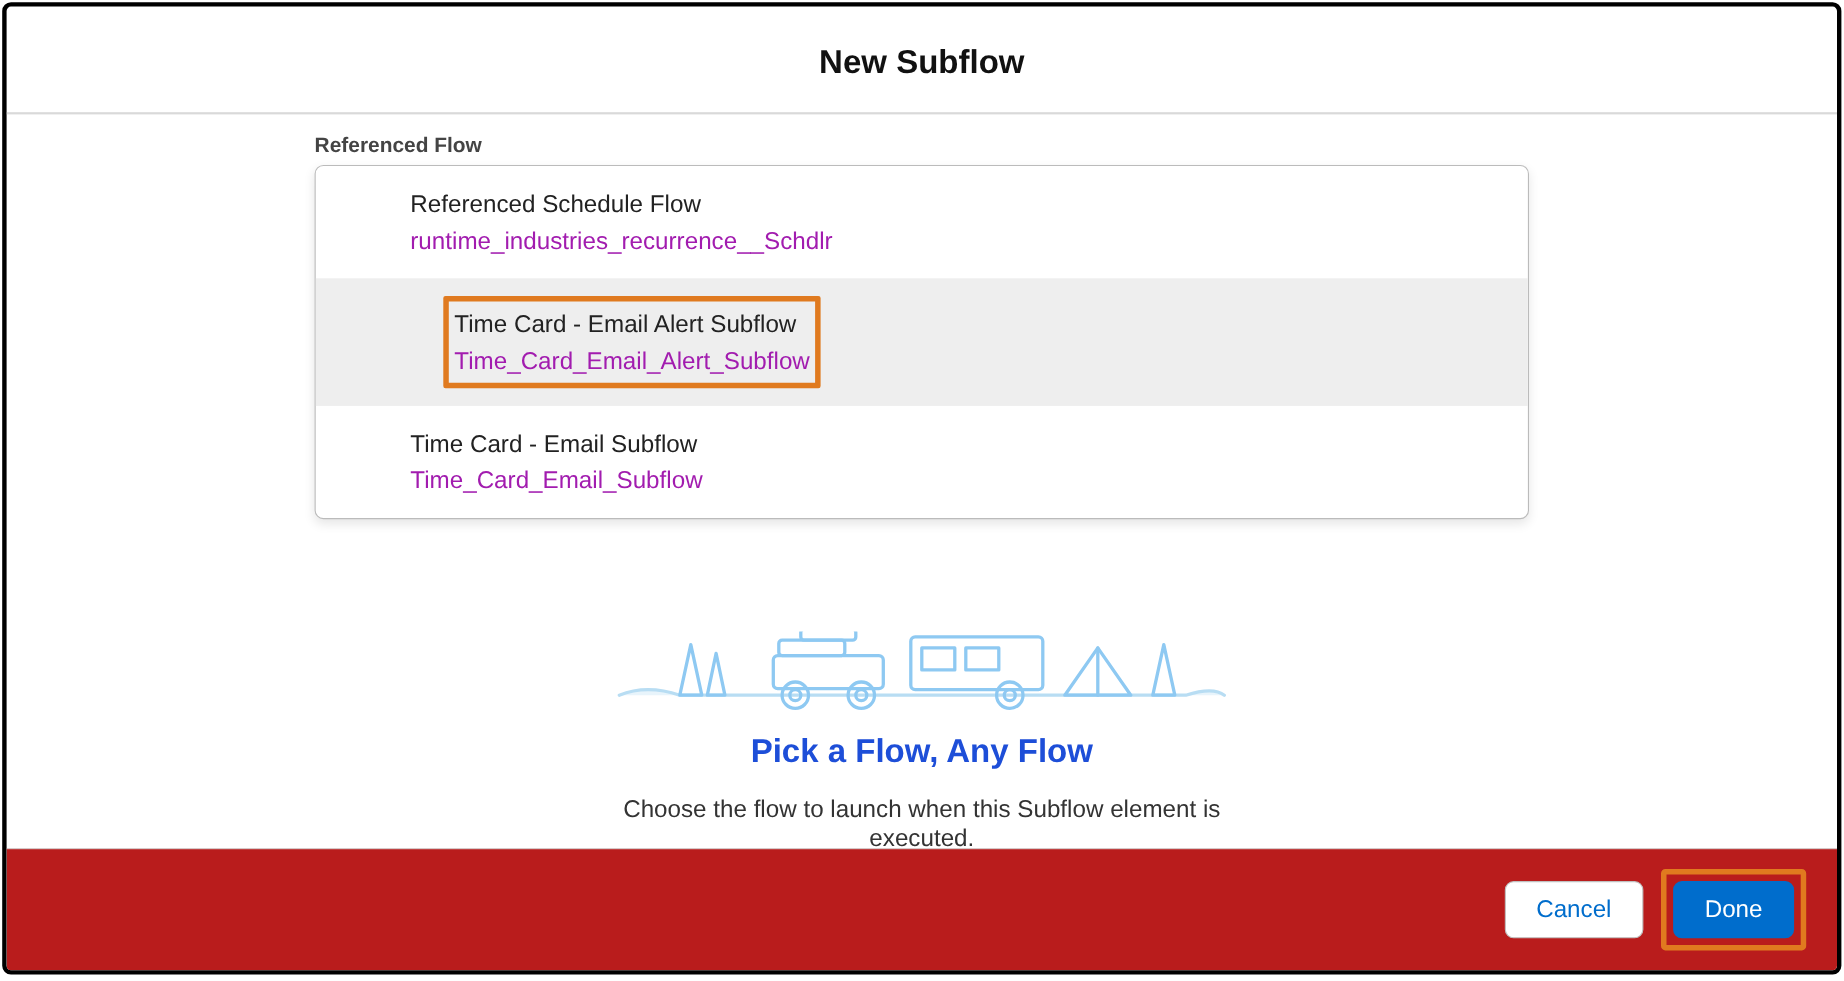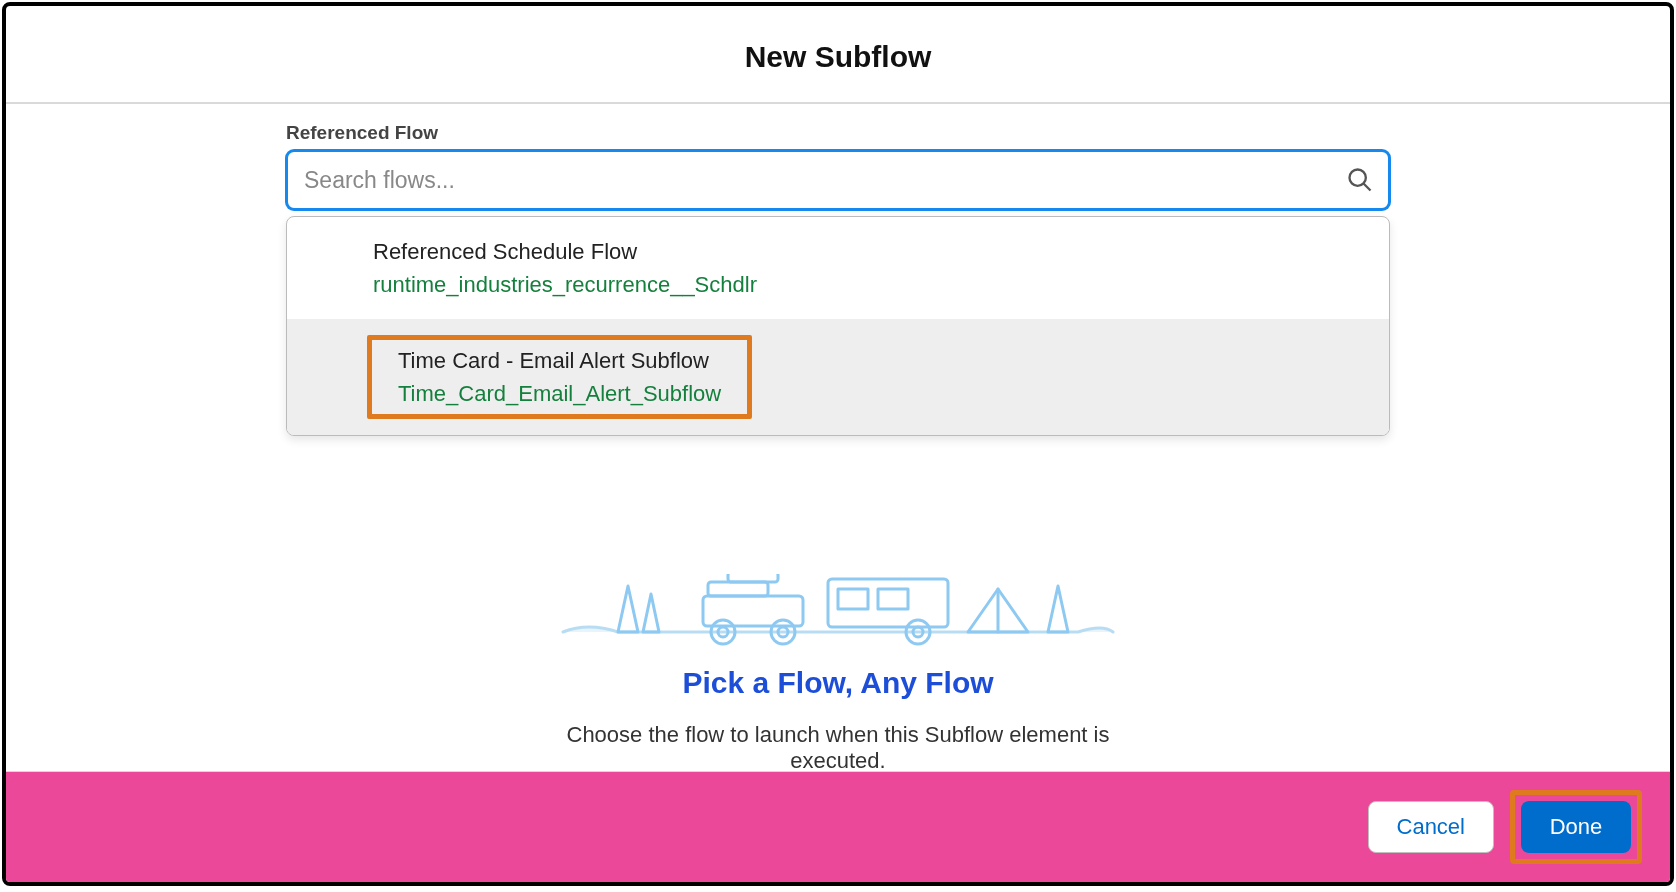--- a/index.html
+++ b/index.html
@@ -90,30 +90,31 @@
   .dropdown-item.highlighted {
     background: #eeeeee;
   }
   .item-inner {
     display: inline-block;
     padding: 2px 6px;
   }
   .item-inner.boxed {
     border: 5px solid #e07a1f;
     border-radius: 2px;
-    padding: 4px 26px;
+    padding: 4px 5px;
+    margin-left: 36px;
   }
   .item-label {
     font-size: 22px;
     color: #222;
     line-height: 1.5;
   }
   .item-api {
     font-size: 22px;
-    color: #15803d;
+    color: #a21caf;
     line-height: 1.5;
   }
   .illustration-wrap {
     position: absolute;
     top: 470px;
     left: 50%;
     transform: translateX(-50%);
     z-index: 1;
     text-align: center;
     width: 600px;
@@ -123,21 +124,21 @@
     font-weight: 600;
     color: #1d4ed8;
     margin-top: 8px;
   }
   .empty-sub {
     font-size: 22px;
     color: #333;
     margin-top: 22px;
   }
   .footer {
-    background: #ec4899;
+    background: #b91c1c;
     border-top: 1px solid #d9d9d9;
     padding: 18px 28px 18px 24px;
     display: flex;
     justify-content: flex-end;
     gap: 16px;
     align-items: center;
     margin-top: 18px;
   }
   .btn {
     height: 52px;
@@ -174,43 +175,40 @@
 <body>
 
 <div class="modal">
   <div class="header">
     <h1>New Subflow</h1>
   </div>
 
   <div class="body">
     <div class="field-label">Referenced Flow</div>
 
-    <div class="search-wrap">
-      <input class="search-input" type="text" placeholder="Search flows..." style="">
-      <span class="search-icon">
-        <svg viewBox="0 0 24 24" fill="none" stroke="currentColor" stroke-width="2">
-          <circle cx="10" cy="10" r="7"></circle>
-          <line x1="21" y1="21" x2="15" y2="15"></line>
-        </svg>
-      </span>
-    </div>
 
     <div class="dropdown">
       <div class="dropdown-item">
         <div class="item-inner">
           <div class="item-label">Referenced Schedule Flow</div>
           <div class="item-api">runtime_industries_recurrence__Schdlr</div>
         </div>
       </div>
       <div class="dropdown-item highlighted">
         <div class="item-inner boxed">
           <div class="item-label">Time Card - Email Alert Subflow</div>
           <div class="item-api">Time_Card_Email_Alert_Subflow</div>
         </div>
       </div>
+      <div class="dropdown-item">
+        <div class="item-inner">
+          <div class="item-label">Time Card - Email Subflow</div>
+          <div class="item-api">Time_Card_Email_Subflow</div>
+        </div>
+      </div>
     </div>
 
     <div class="illustration-wrap">
       <svg class="scene" viewBox="0 0 560 80">
         <g fill="none" stroke="#8ec9f2" stroke-width="3" stroke-linecap="round" stroke-linejoin="round">
 
           <path d="M5 58 Q 30 48 60 58 L 520 58 Q 545 50 555 58" fill="#e8f4fb" stroke="#b8ddf3"></path>
 
           <path d="M60 58 L70 12 L80 58 Z"></path>
           <path d="M85 58 L93 20 L101 58 Z"></path>

